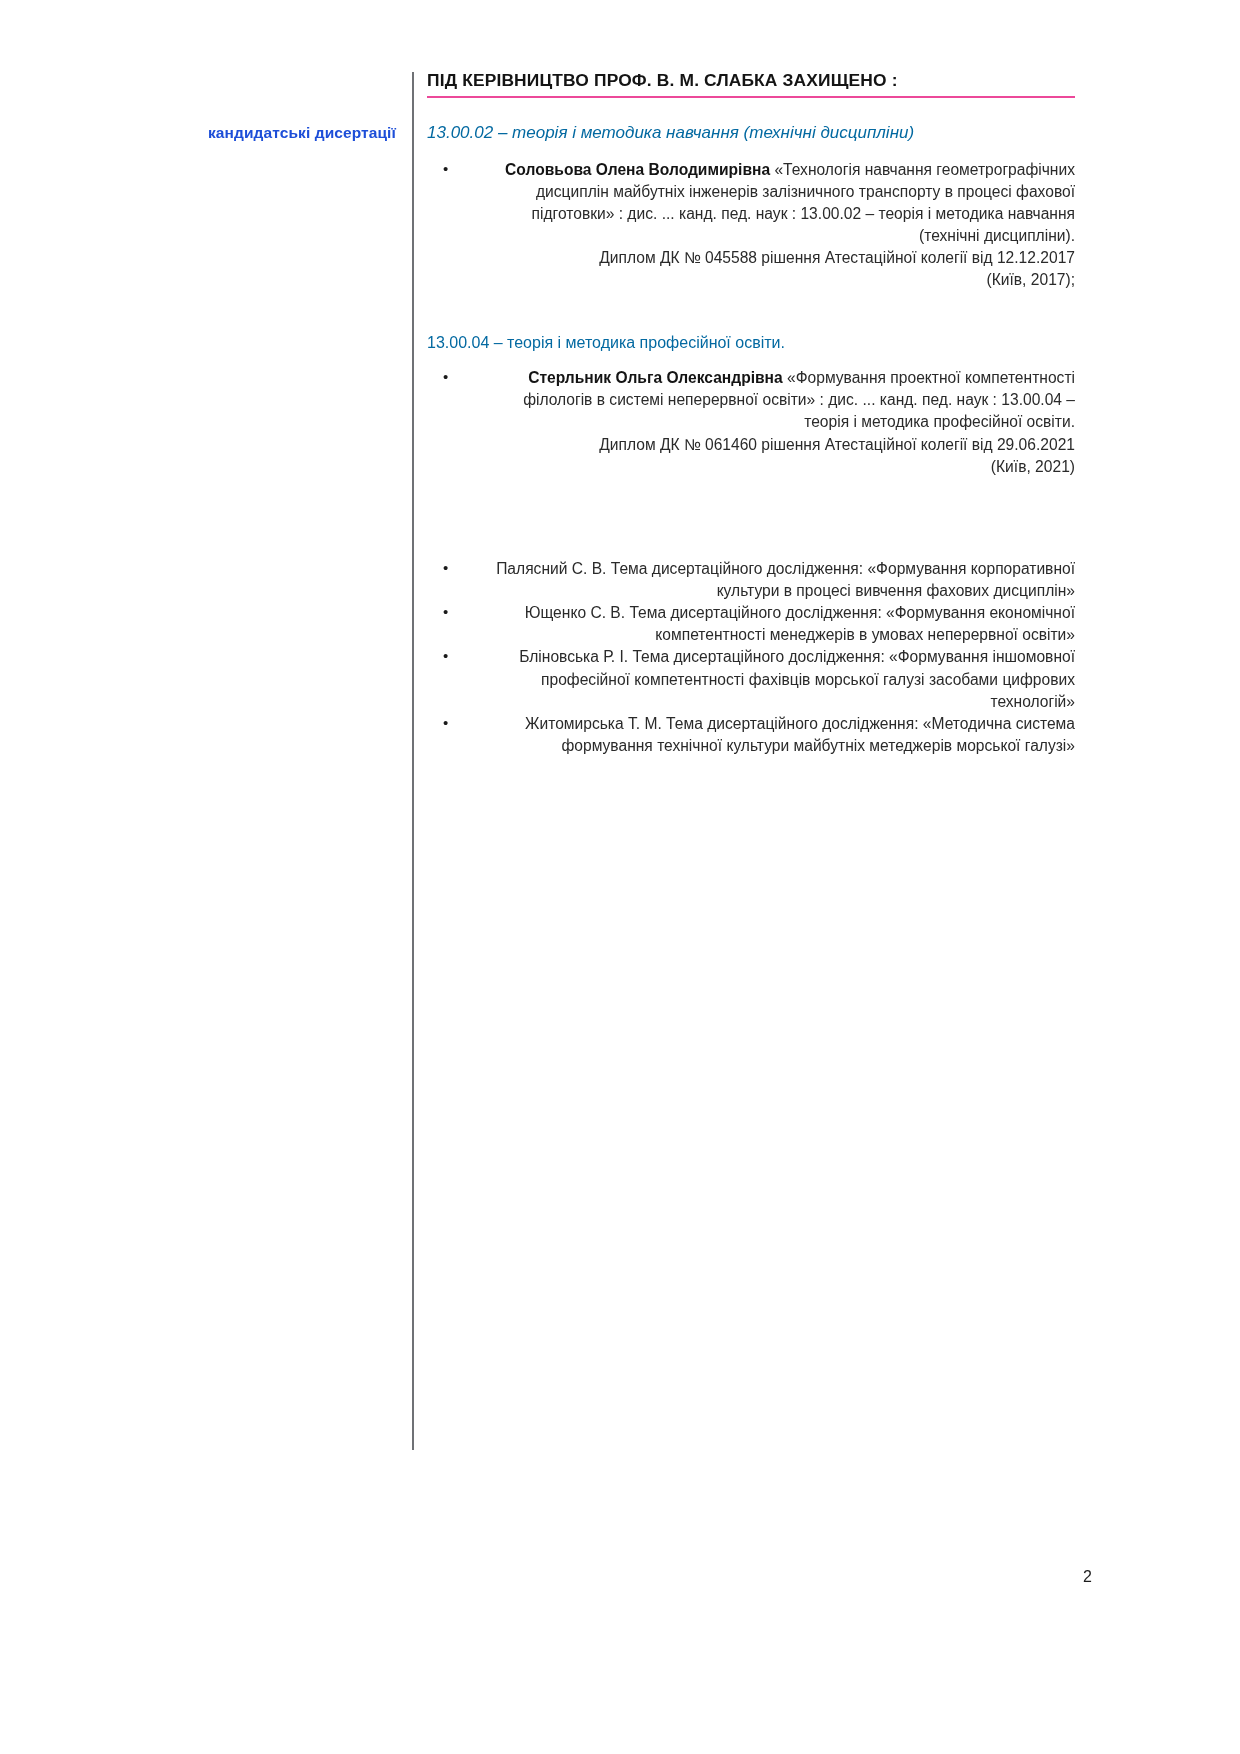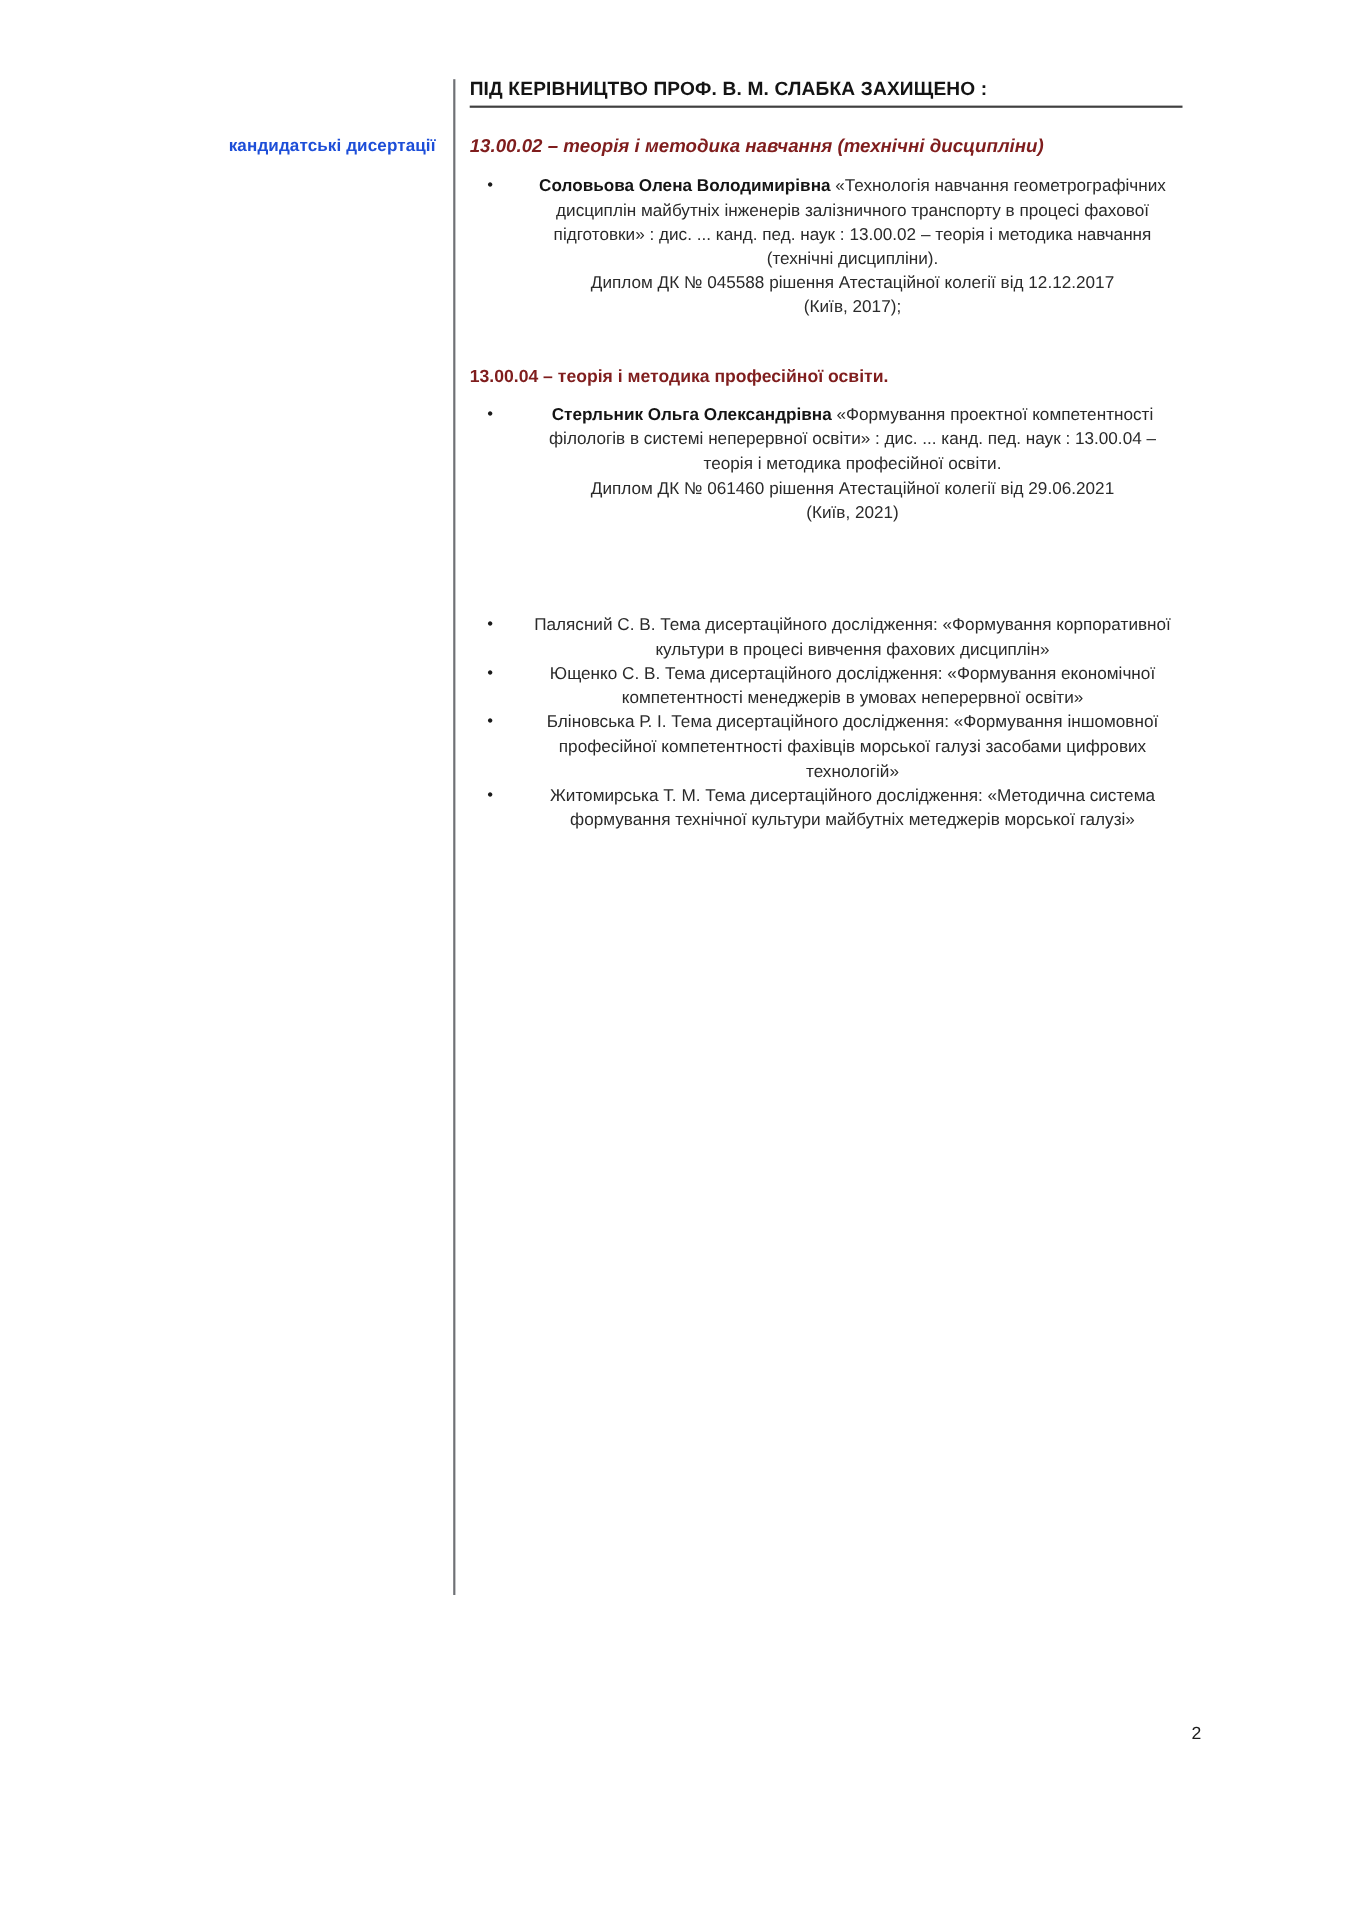--- a/index.html
+++ b/index.html
@@ -53,54 +53,53 @@
     width: 648px;
   }
 
   .section-head {
     font-size: 17.4px;
     font-weight: 700;
     letter-spacing: .15px;
     color: #141414;
     line-height: 1.25;
     padding-bottom: 4px;
-    border-bottom: 2px solid #404040;
+    border-bottom: 2px solid #ec4899;
     margin: 0 0 0 0;
     white-space: nowrap;
   }
   .section-head.second {
     margin-top: 0;
   }
 
   .subhead {
     font-size: 17px;
     font-style: italic;
-    color: #7f1d1d;
+    color: #0369a1;
     line-height: 1.35;
     margin: 0;
-    font-weight: bold;
   }
   .subhead.plain {
     font-style: normal;
     font-size: 16px;
   }
 
   ul.bullets {
     list-style: none;
     margin: 0;
     padding: 0;
   }
   ul.bullets > li {
     position: relative;
     padding-left: 48px;
     font-size: 15.6px;
     line-height: 1.42;
     color: #2a2a2a;
     margin: 0 0 0 0;
-    text-align: center;
+    text-align: right;
   }
   ul.bullets > li::before {
     content: "\2022";
     position: absolute;
     left: 16px;
     top: -1px;
     font-size: 15px;
     color: #1a1a1a;
   }
   ul.bullets.tight > li { margin-bottom: 0; }

